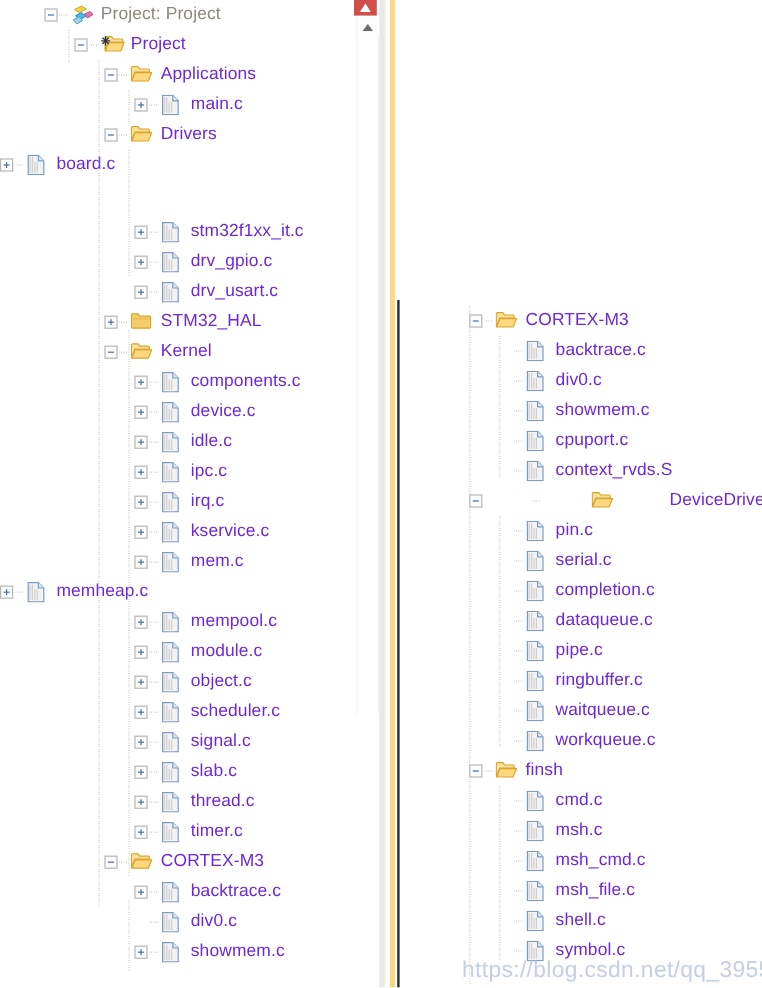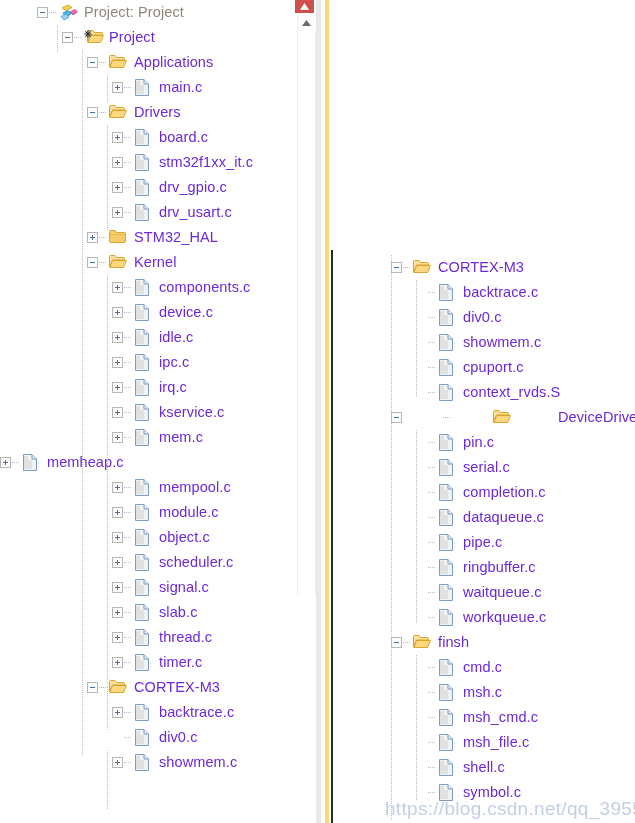--- a/index.html
+++ b/index.html
@@ -220,38 +220,38 @@
       <span class="expander "></span>
       <span class="stub"></span>
       <span class="icon">
         <svg width="18" height="15" viewBox="0 0 18 15">
           <path d="M0.5 2.5 A1 1 0 0 1 1.5 1.5 H6 L7.5 3.5 H14.5 A1 1 0 0 1 15.5 4.5 V6 H3.5 L0.5 13 Z" fill="#fbe09a" stroke="#d9a42c" stroke-width="1"></path>
           <path d="M3.6 6.5 H17.4 L14.6 13.5 H0.8 Z" fill="#fdd87f" stroke="#d9a42c" stroke-width="1"></path>
         </svg>
       </span>
       <span class="label">Drivers</span>
     </div>
-    <div class="node" style="padding-left: 112px;">
+    <div class="node" style="">
       <span class="expander plus"></span>
       <span class="stub"></span>
       <span class="icon">
         <svg width="16" height="17" viewBox="0 0 16 17">
           <path d="M1.5 0.5 H10 L14.5 5 V16.5 H1.5 Z" fill="#f2f2f2" stroke="#7b9dc4" stroke-width="1"></path>
           <path d="M10 0.5 V5 H14.5" fill="#dfe7f1" stroke="#7b9dc4" stroke-width="1"></path>
           <g stroke="#cfcfcf" stroke-width="1">
             <line x1="3" y1="2" x2="3" y2="15"></line>
             <line x1="5" y1="2" x2="5" y2="15"></line>
             <line x1="7" y1="6" x2="7" y2="15"></line>
             <line x1="9" y1="6" x2="9" y2="15"></line>
           </g>
         </svg>
       </span>
       <span class="label">board.c</span>
     </div>
-    <div class="node" style="padding-left: 112px;">
+    <div class="node" style="padding-left: 112px; margin-top: 31px;">
       <span class="expander plus"></span>
       <span class="stub"></span>
       <span class="icon">
         <svg width="16" height="17" viewBox="0 0 16 17">
           <path d="M1.5 0.5 H10 L14.5 5 V16.5 H1.5 Z" fill="#f2f2f2" stroke="#7b9dc4" stroke-width="1"></path>
           <path d="M10 0.5 V5 H14.5" fill="#dfe7f1" stroke="#7b9dc4" stroke-width="1"></path>
           <g stroke="#cfcfcf" stroke-width="1">
             <line x1="3" y1="2" x2="3" y2="15"></line>
             <line x1="5" y1="2" x2="5" y2="15"></line>
             <line x1="7" y1="6" x2="7" y2="15"></line>

